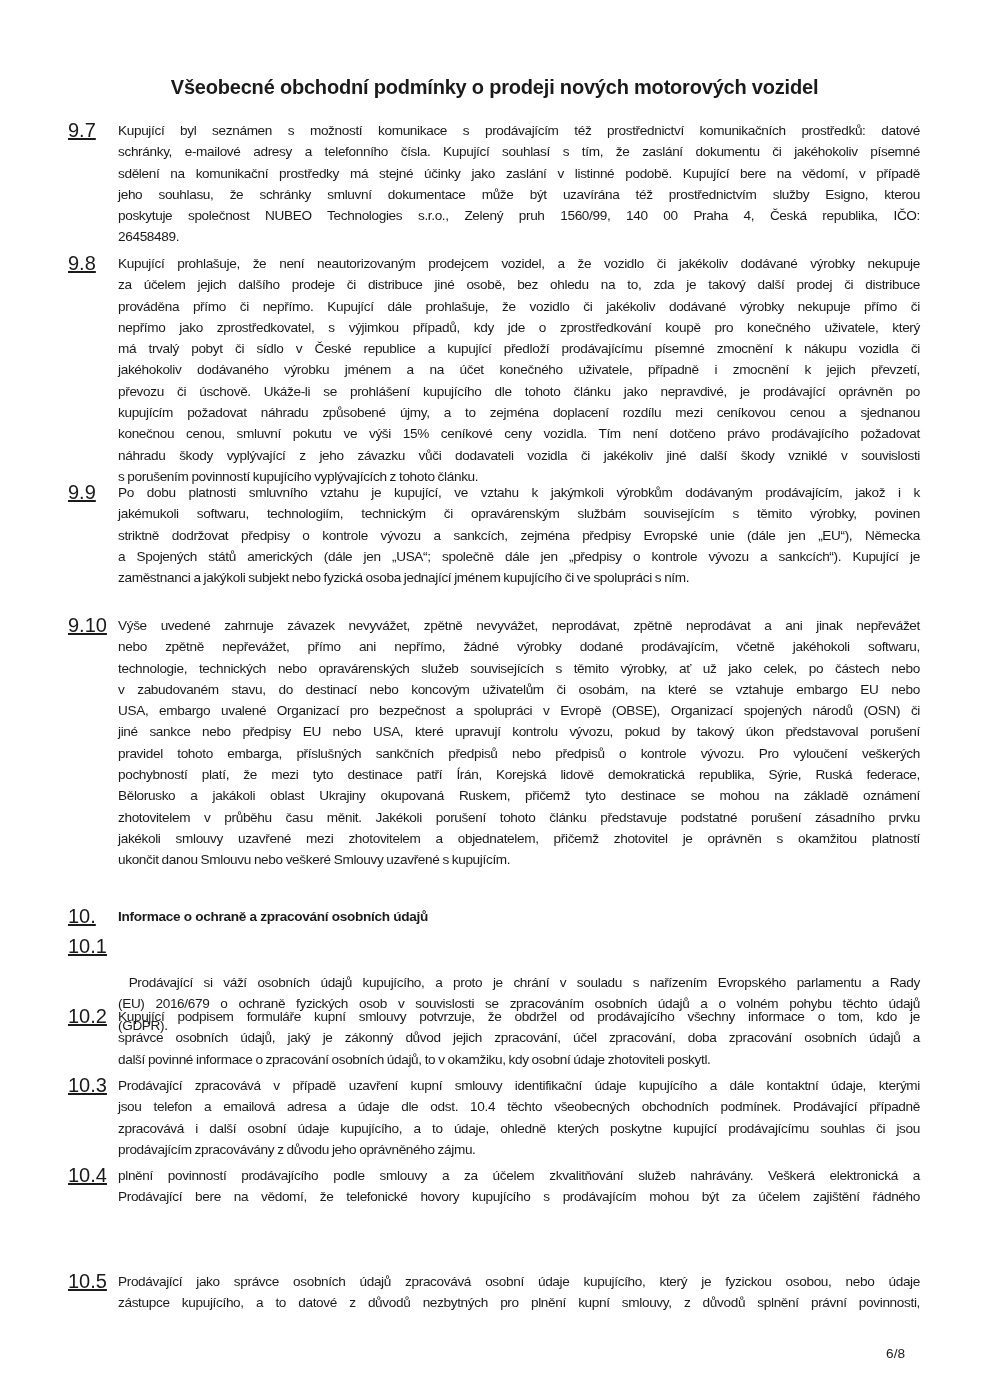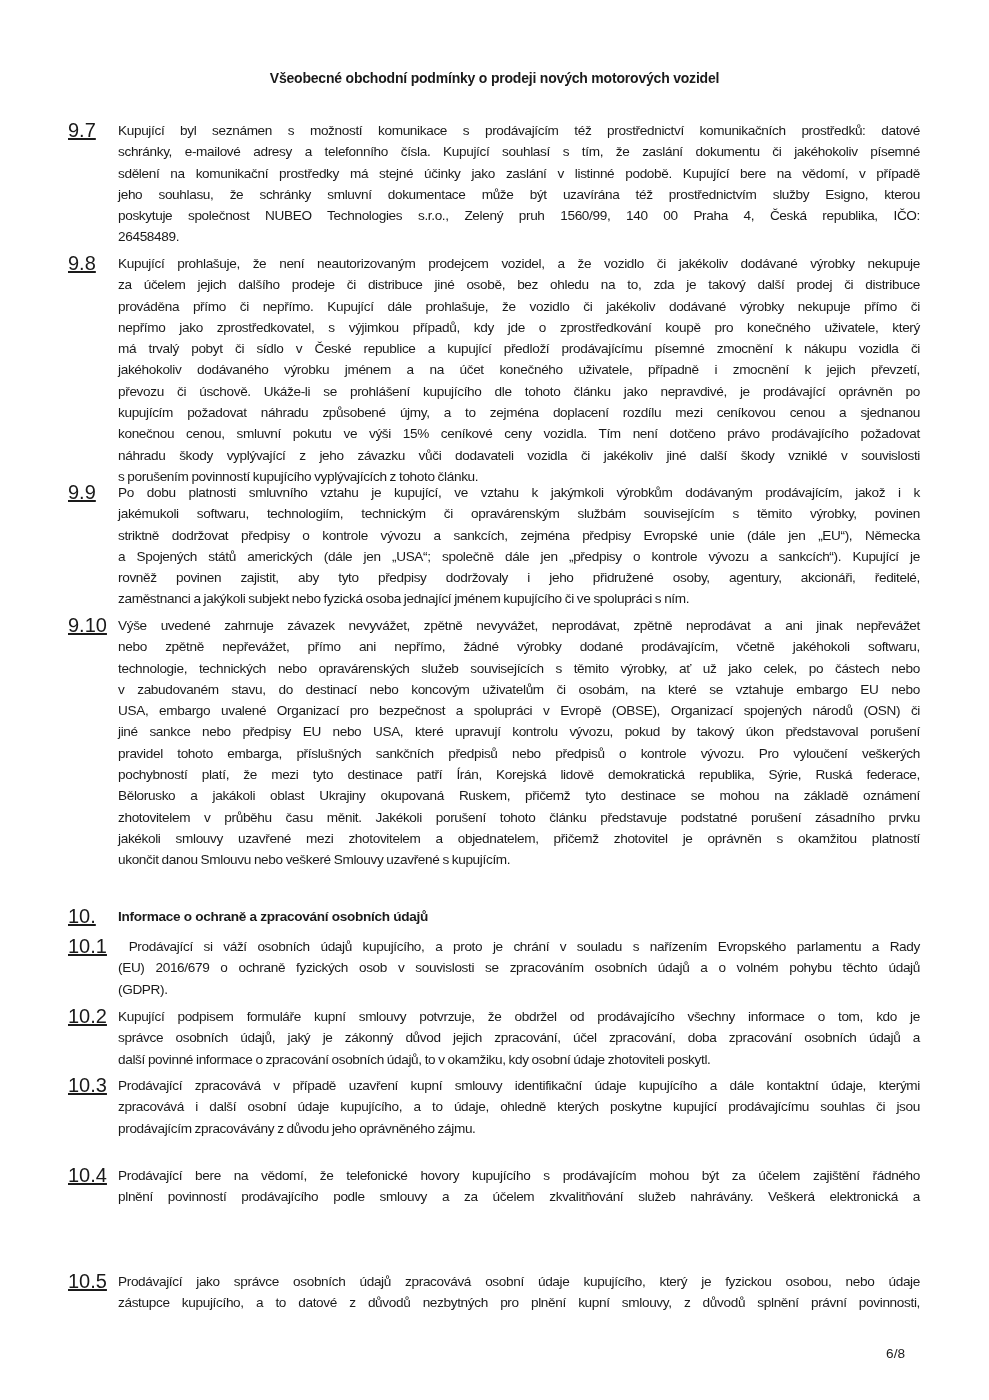--- a/index.html
+++ b/index.html
@@ -1,22 +1,22 @@
 <!DOCTYPE html>
 <html><head>
 <meta charset="utf-8">
 <style>
   html, body { margin: 0; padding: 0; background: #ffffff; }
   body {
     width: 989px; height: 1400px; position: relative; overflow: hidden;
     font-family: "Liberation Sans", sans-serif; color: #1a1a1a;
   }
   .page-header {
-    position: absolute; top: 70px; left: 0; width: 989px; text-align: center;
-    font-weight: bold; font-size: 14px; letter-spacing: -0.2px;
+    position: absolute; top: 76px; left: 0; width: 989px; text-align: center;
+    font-weight: bold; font-size: 20px; letter-spacing: -0.2px;
   }
   .clause {
     position: absolute; left: 0; width: 989px;
   }
   .num {
     position: absolute; left: 68px; font-size: 20px; line-height: 21.3px; text-decoration: underline;
   }
   .body {
     position: absolute; left: 118px; width: 802px;
   }
@@ -70,21 +70,20 @@
   </div>
 </div>
 
 <div class="clause" style="top:482px;">
   <span class="num">9.9</span>
   <div class="body">
     <span class="line">Po dobu platnosti smluvního vztahu je kupující, ve vztahu k jakýmkoli výrobkům dodávaným prodávajícím, jakož i k</span>
     <span class="line">jakémukoli softwaru, technologiím, technickým či opravárenským službám souvisejícím s těmito výrobky, povinen</span>
     <span class="line">striktně dodržovat předpisy o kontrole vývozu a sankcích, zejména předpisy Evropské unie (dále jen „EU“), Německa</span>
     <span class="line">a Spojených států amerických (dále jen „USA“; společně dále jen „předpisy o kontrole vývozu a sankcích“). Kupující je</span>
-    <span class="line">rovněž povinen zajistit, aby tyto předpisy dodržovaly i jeho přidružené osoby, agentury, akcionáři, ředitelé,</span>
     <span class="line last">zaměstnanci a jakýkoli subjekt nebo fyzická osoba jednající jménem kupujícího či ve spolupráci s ním.</span>
   </div>
 </div>
 
 <div class="clause" style="top:615px;">
   <span class="num">9.10</span>
   <div class="body">
     <span class="line">Výše uvedené zahrnuje závazek nevyvážet, zpětně nevyvážet, neprodávat, zpětně neprodávat a ani jinak nepřevážet</span>
     <span class="line">nebo zpětně nepřevážet, přímo ani nepřímo, žádné výrobky dodané prodávajícím, včetně jakéhokoli softwaru,</span>
     <span class="line">technologie, technických nebo opravárenských služeb souvisejících s těmito výrobky, ať už jako celek, po částech nebo</span>
@@ -101,49 +100,50 @@
 </div>
 
 <div class="section-title" style="top:906px;">
   <span class="num">10.</span>
   <span class="body">Informace o ochraně a zpracování osobních údajů</span>
 </div>
 
 <div class="clause" style="top:936px;">
   <span class="num">10.1</span>
   <div class="body">
-    <span class="line" style="white-space:pre;"> Prodávající si váží osobních údajů kupujícího, a proto je chrání v souladu s nařízením Evropského parlamentu a Rady</span>
+    <span class="line" style="white-space:pre;margin-top:36px;"> Prodávající si váží osobních údajů kupujícího, a proto je chrání v souladu s nařízením Evropského parlamentu a Rady</span>
     <span class="line">(EU) 2016/679 o ochraně fyzických osob v souvislosti se zpracováním osobních údajů a o volném pohybu těchto údajů</span>
     <span class="line last">(GDPR).</span>
   </div>
 </div>
 
 <div class="clause" style="top:1006px;">
   <span class="num">10.2</span>
   <div class="body">
     <span class="line">Kupující podpisem formuláře kupní smlouvy potvrzuje, že obdržel od prodávajícího všechny informace o tom, kdo je</span>
     <span class="line">správce osobních údajů, jaký je zákonný důvod jejich zpracování, účel zpracování, doba zpracování osobních údajů a</span>
     <span class="line last">další povinné informace o zpracování osobních údajů, to v okamžiku, kdy osobní údaje zhotoviteli poskytl.</span>
   </div>
 </div>
 
 <div class="clause" style="top:1075px;">
   <span class="num">10.3</span>
   <div class="body">
     <span class="line">Prodávající zpracovává v případě uzavření kupní smlouvy identifikační údaje kupujícího a dále kontaktní údaje, kterými</span>
+    <span class="line">jsou telefon a emailová adresa a údaje dle odst. 10.4 těchto všeobecných obchodních podmínek. Prodávající případně</span>
     <span class="line">zpracovává i další osobní údaje kupujícího, a to údaje, ohledně kterých poskytne kupující prodávajícímu souhlas či jsou</span>
     <span class="line last">prodávajícím zpracovávány z důvodu jeho oprávněného zájmu.</span>
   </div>
 </div>
 
 <div class="clause" style="top:1165px;">
   <span class="num">10.4</span>
   <div class="body">
+    <span class="line">plnění povinností prodávajícího podle smlouvy a za účelem zkvalitňování služeb nahrávány. Veškerá elektronická a</span>
     <span class="line">Prodávající bere na vědomí, že telefonické hovory kupujícího s prodávajícím mohou být za účelem zajištění řádného</span>
-    <span class="line">plnění povinností prodávajícího podle smlouvy a za účelem zkvalitňování služeb nahrávány. Veškerá elektronická a</span>
   </div>
 </div>
 
 <div class="clause" style="top:1271px;">
   <span class="num">10.5</span>
   <div class="body">
     <span class="line">Prodávající jako správce osobních údajů zpracovává osobní údaje kupujícího, který je fyzickou osobou, nebo údaje</span>
     <span class="line">zástupce kupujícího, a to datové z důvodů nezbytných pro plnění kupní smlouvy, z důvodů splnění právní povinnosti,</span>
   </div>
 </div>

